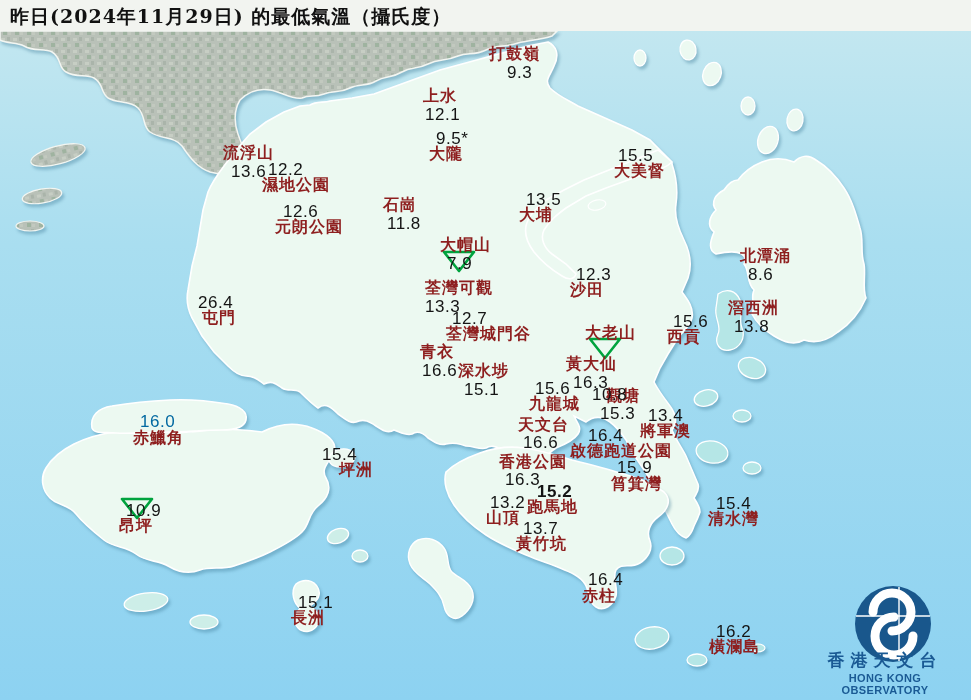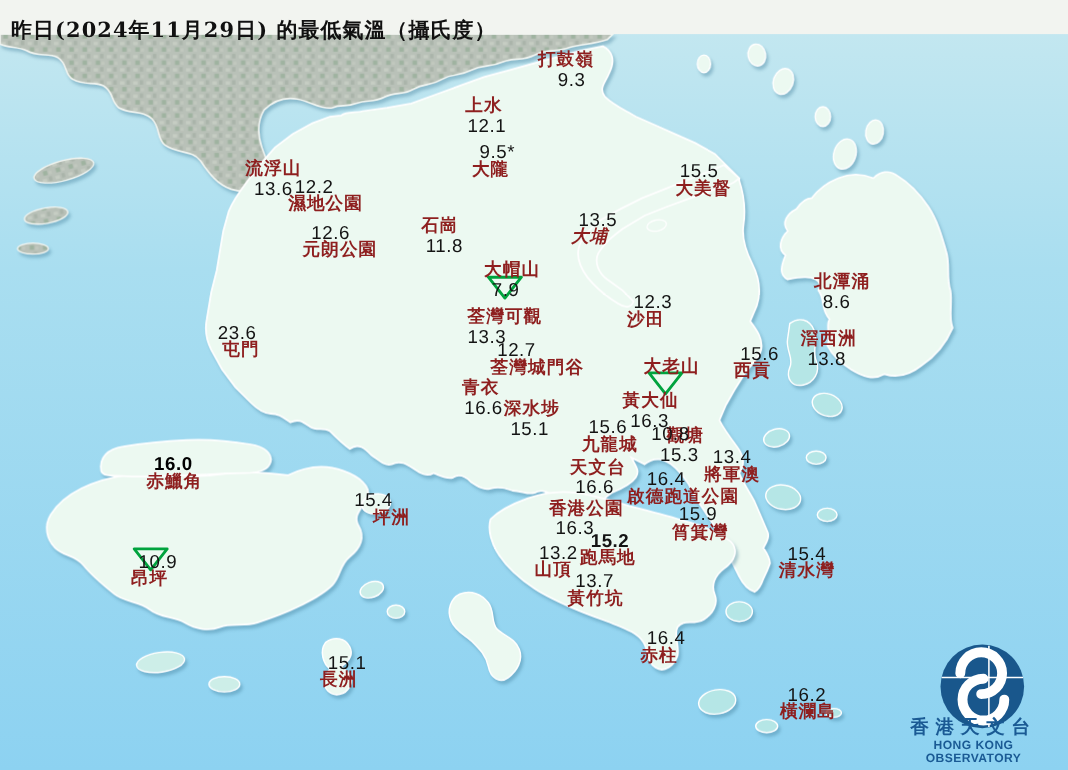--- a/index.html
+++ b/index.html
@@ -1,20 +1,20 @@
 <!DOCTYPE html>
 <html><head>
 <meta charset="utf-8">
 <style>
   html,body{margin:0;padding:0;background:#dfe8ea;}
   #screen{position:relative;width:971px;height:700px;overflow:hidden;
           font-family:"Liberation Sans","DejaVu Sans",sans-serif;}
   #map-svg{position:absolute;left:0;top:0;z-index:1;}
   .land{filter:drop-shadow(2px 3px 1.5px rgba(60,120,150,0.38));}
-  #title-bar{position:absolute;left:10px;top:15px;z-index:20;
+  #title-bar{position:absolute;left:10px;top:4px;z-index:20;
              font-family:"DejaVu Serif","Liberation Serif",serif;
              font-size:19px;font-weight:600;color:#111;letter-spacing:1px;
              white-space:nowrap;}
   #stations-layer{position:absolute;left:12px;top:0;width:971px;height:700px;z-index:10;}
   .sname{position:absolute;line-height:1;white-space:nowrap;z-index:6;
          font-family:"DejaVu Serif","Liberation Serif",serif;
          font-size:16px;font-weight:600;letter-spacing:1px;}
   .sval{position:absolute;line-height:1;white-space:nowrap;z-index:7;
         font-family:"Liberation Sans","DejaVu Sans",sans-serif;
         font-size:17px;letter-spacing:0.5px;}
@@ -190,35 +190,35 @@
       <span class="sname" style="left: 211px; top: 145px; color: rgb(142, 31, 31);">流浮山</span>
       <span class="sval" style="left: 219px; top: 163px; color: rgb(20, 20, 20);">13.6</span>
       <span class="sname" style="left: 250px; top: 177px; color: rgb(142, 31, 31);">濕地公園</span>
       <span class="sval" style="left: 256px; top: 161px; color: rgb(20, 20, 20);">12.2</span>
       <span class="sname" style="left: 602px; top: 163px; color: rgb(142, 31, 31);">大美督</span>
       <span class="sval" style="left: 606px; top: 147px; color: rgb(20, 20, 20);">15.5</span>
       <span class="sname" style="left: 371px; top: 197px; color: rgb(142, 31, 31);">石崗</span>
       <span class="sval" style="left: 375px; top: 215px; color: rgb(20, 20, 20);">11.8</span>
       <span class="sname" style="left: 263px; top: 219px; color: rgb(142, 31, 31);">元朗公園</span>
       <span class="sval" style="left: 271px; top: 203px; color: rgb(20, 20, 20);">12.6</span>
-      <span class="sname" style="left: 507px; top: 207px; color: rgb(142, 31, 31); font-style: italic;">大埔</span>
+      <span class="sname" style="left: 507px; top: 207px; color: rgb(142, 31, 31);">大埔</span>
       <span class="sval" style="left: 514px; top: 191px; color: rgb(20, 20, 20);">13.5</span>
       <svg width="34" height="24" class="marker" style="left: 430px; top: 250px;">
         <polygon points="2,2 32,2 17,21" fill="none" stroke="#00a33e" stroke-width="2.6" stroke-linejoin="round"></polygon>
       </svg>
       <span class="sname" style="left: 428px; top: 237px; color: rgb(142, 31, 31);">大帽山</span>
       <span class="sval" style="left: 435px; top: 255px; color: rgb(20, 20, 20);">7.9</span>
       <span class="sname" style="left: 558px; top: 282px; color: rgb(142, 31, 31);">沙田</span>
       <span class="sval" style="left: 564px; top: 266px; color: rgb(20, 20, 20);">12.3</span>
       <span class="sname" style="left: 413px; top: 280px; color: rgb(142, 31, 31);">荃灣可觀</span>
       <span class="sval" style="left: 413px; top: 298px; color: rgb(20, 20, 20);">13.3</span>
       <span class="sname" style="left: 728px; top: 248px; color: rgb(142, 31, 31);">北潭涌</span>
       <span class="sval" style="left: 736px; top: 266px; color: rgb(20, 20, 20);">8.6</span>
       <span class="sname" style="left: 190px; top: 310px; color: rgb(142, 31, 31);">屯門</span>
-      <span class="sval" style="left: 186px; top: 294px; color: rgb(20, 20, 20);">23.6</span>
+      <span class="sval" style="left: 186px; top: 294px; color: rgb(20, 20, 20);">26.4</span>
       <span class="sname" style="left: 434px; top: 326px; color: rgb(142, 31, 31);">荃灣城門谷</span>
       <span class="sval" style="left: 440px; top: 310px; color: rgb(20, 20, 20);">12.7</span>
       <span class="sname" style="left: 655px; top: 329px; color: rgb(142, 31, 31);">西貢</span>
       <span class="sval" style="left: 661px; top: 313px; color: rgb(20, 20, 20);">15.6</span>
       <span class="sname" style="left: 716px; top: 300px; color: rgb(142, 31, 31);">滘西洲</span>
       <span class="sval" style="left: 722px; top: 318px; color: rgb(20, 20, 20);">13.8</span>
       <svg width="34" height="24" class="marker" style="left: 576px; top: 337px;">
         <polygon points="2,2 32,2 17,21" fill="none" stroke="#00a33e" stroke-width="2.6" stroke-linejoin="round"></polygon>
       </svg>
       <span class="sname" style="left: 573px; top: 325px; color: rgb(142, 31, 31);">大老山</span>
@@ -233,21 +233,21 @@
       <span class="sval" style="left: 523px; top: 380px; color: rgb(20, 20, 20);">15.6</span>
       <span class="sname" style="left: 594px; top: 388px; color: rgb(142, 31, 31);">觀塘</span>
       <span class="sval" style="left: 588px; top: 405px; color: rgb(20, 20, 20);">15.3</span>
       <span class="sname" style="left: 506px; top: 417px; color: rgb(142, 31, 31);">天文台</span>
       <span class="sval" style="left: 511px; top: 434px; color: rgb(20, 20, 20);">16.6</span>
       <span class="sname" style="left: 628px; top: 423px; color: rgb(142, 31, 31);">將軍澳</span>
       <span class="sval" style="left: 636px; top: 407px; color: rgb(20, 20, 20);">13.4</span>
       <span class="sname" style="left: 558px; top: 443px; color: rgb(142, 31, 31);">啟德跑道公園</span>
       <span class="sval" style="left: 576px; top: 427px; color: rgb(20, 20, 20);">16.4</span>
       <span class="sname" style="left: 121px; top: 430px; color: rgb(142, 31, 31);">赤鱲角</span>
-      <span class="sval" style="left: 128px; top: 413px; color: #000000; font-weight: bold;">16.0</span>
+      <span class="sval" style="left: 128px; top: 413px; color: #0369a1;">16.0</span>
       <span class="sname" style="left: 487px; top: 454px; color: rgb(142, 31, 31);">香港公園</span>
       <span class="sval" style="left: 493px; top: 471px; color: rgb(20, 20, 20);">16.3</span>
       <span class="sname" style="left: 303px; top: 462px; color: rgb(142, 31, 31); margin-left: 24px;">坪洲</span>
       <span class="sval" style="left: 310px; top: 446px; color: rgb(20, 20, 20);">15.4</span>
       <span class="sname" style="left: 599px; top: 476px; color: rgb(142, 31, 31);">筲箕灣</span>
       <span class="sval" style="left: 605px; top: 459px; color: rgb(20, 20, 20);">15.9</span>
       <span class="sname" style="left: 515px; top: 499px; color: rgb(142, 31, 31);">跑馬地</span>
       <span class="sval" style="left: 525px; top: 483px; color: rgb(20, 20, 20); font-weight: bold;">15.2</span>
       <span class="sname" style="left: 474px; top: 510px; color: rgb(142, 31, 31);">山頂</span>
       <span class="sval" style="left: 478px; top: 494px; color: rgb(20, 20, 20);">13.2</span>

